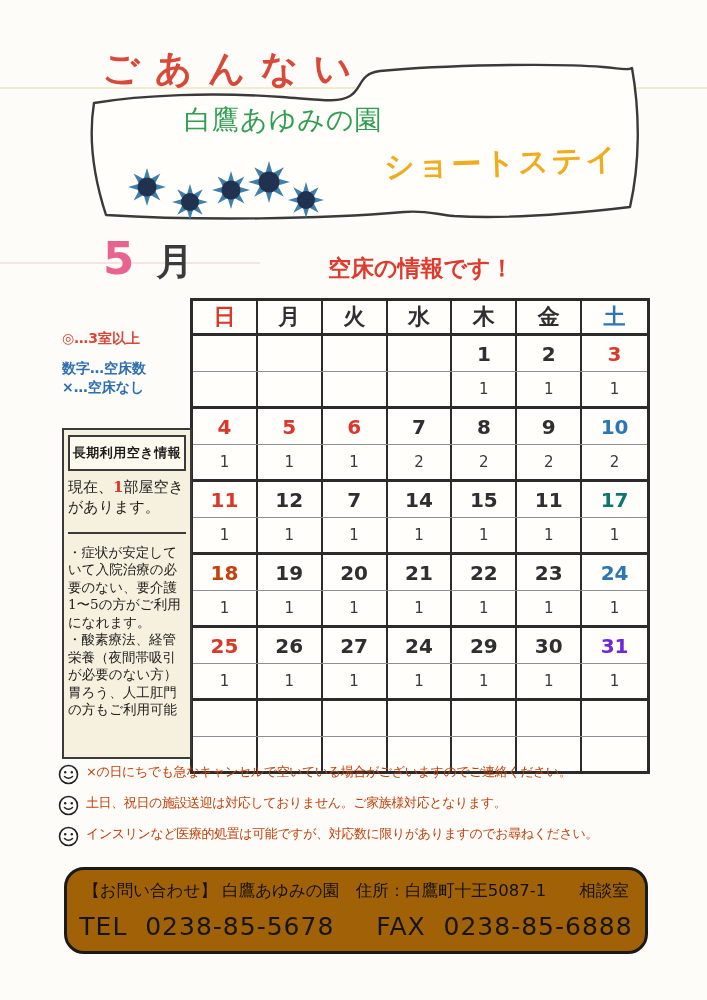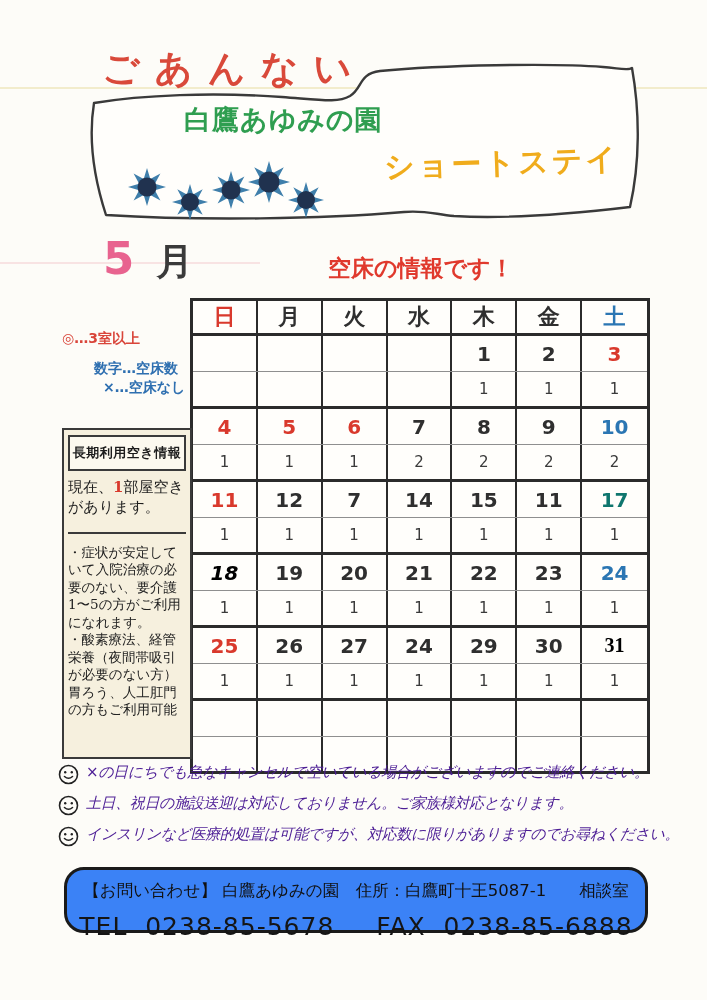--- a/index.html
+++ b/index.html
@@ -9,35 +9,35 @@
     font-family:"DejaVu Sans","Liberation Sans",sans-serif;
   }
   .abs{position:absolute;}
   
   .artifact1{left:0;top:87px;width:707px;height:2px;background:rgba(228,218,150,.45);}
   .artifact2{left:0;top:262px;width:260px;height:2px;background:rgba(240,170,180,.30);}
 
   
   .banner-svg{left:82px;top:58px;}
   .banner-title{left:102px;top:44px;font-size:37px;font-weight:bold;color:#d9493a;letter-spacing:15px;white-space:nowrap;}
-  .facility{left:184px;top:102px;font-size:27px;font-weight:bold;color:#2f9e50;letter-spacing:1px;white-space:nowrap;}
+  .facility{left:184px;top:102px;font-size:27px;font-weight:normal;color:#2f9e50;letter-spacing:1px;white-space:nowrap;}
   .service{left:384px;top:143px;font-size:30px;font-weight:bold;color:#f0ac1c;letter-spacing:3px;white-space:nowrap;transform:rotate(-2deg);}
   .stars-svg{left:120px;top:160px;}
 
   
   .month{left:103px;top:232px;white-space:nowrap;}
   .month .num{font-size:45px;font-weight:bold;color:#e8638f;}
   .month .suf{font-size:37px;font-weight:bold;color:#3a3a3a;margin-left:22px;}
   .headline{left:328px;top:253px;font-size:23px;font-weight:bold;color:#e0392d;white-space:nowrap;}
 
   
   .legend{left:62px;top:331px;line-height:1;}
   .legend .item{font-size:14px;font-weight:bold;white-space:nowrap;}
   .legend .item:nth-child(1){margin-bottom:16px;}
-  .legend .item:nth-child(2){margin-bottom:5px;margin-left:32px;}
+  .legend .item:nth-child(2){margin-bottom:5px;}
 
   
   .calendar{left:190px;top:298px;width:460px;background:#fffefb;border:3px solid #2b2b2b;box-sizing:border-box;}
   .cal-row{display:grid;grid-template-columns:repeat(7,1fr);}
   .cal-cell{display:flex;align-items:center;justify-content:center;border-right:2px solid #2b2b2b;box-sizing:border-box;}
   .cal-cell:last-child{border-right:none;}
   .cal-header{height:32px;border-bottom:3px solid #2b2b2b;}
   .cal-header .cal-cell{font-size:22px;font-weight:bold;}
   .date-row{height:35px;border-bottom:1px solid #8f8f8f;}
   .date-row .cal-cell{font-size:20px;font-weight:bold;}
@@ -49,24 +49,24 @@
   .sidebar{left:62px;top:428px;width:130px;height:331px;background:#f6f0de;border:2px solid #3a3a3a;box-sizing:border-box;padding:5px 4px;}
   .sidebar-title{border:2px solid #3a3a3a;background:#fcf9ef;font-size:13px;font-weight:bold;text-align:center;padding:7px 1px;color:#1c1c1c;letter-spacing:.5px;}
   .sidebar-current{font-family:"DejaVu Serif","Liberation Serif",serif;font-size:15px;color:#1c1c1c;line-height:1.35;margin-top:6px;padding-bottom:14px;border-bottom:2px solid #3a3a3a;}
   .sidebar-current .hl{font-weight:bold;}
   .sidebar-bullets{font-family:"DejaVu Serif","Liberation Serif",serif;font-size:13.5px;color:#222;line-height:1.3;margin-top:10px;}
 
   
   .notes{left:58px;top:763px;width:600px;}
   .note-row{display:flex;align-items:flex-start;margin-bottom:9px;}
   .note-row svg{flex:0 0 auto;margin-right:7px;margin-top:1px;}
-  .note-text{font-size:15px;color:#4c1d95;white-space:nowrap;letter-spacing:-0.4px;font-style:italic;}
-
-  
-  .contact{left:64px;top:867px;width:584px;height:66px;border:3px solid #1a1a1a;border-radius:20px;background:#3b82f6;box-sizing:border-box;}
+  .note-text{font-size:13px;color:#c2410c;white-space:nowrap;letter-spacing:-0.4px;}
+
+  
+  .contact{left:64px;top:867px;width:584px;height:87px;border:3px solid #1a1a1a;border-radius:20px;background:#a16207;box-sizing:border-box;}
   .contact-line1{margin-top:10px;text-align:center;font-size:16.5px;color:#111;white-space:nowrap;}
   .contact-line2{margin-top:10px;display:flex;justify-content:center;gap:42px;font-size:25px;color:#151515;letter-spacing:1px;}
   .contact-line2 .pair{white-space:nowrap;}
 </style>
 </head>
 <body>
 
 <div class="abs artifact1"></div>
 <div class="abs artifact2"></div>
 
@@ -111,21 +111,21 @@
   </svg>
 
 <div class="abs month">
   <span class="num" style="color: rgb(232, 99, 143);">5</span><span class="suf">月</span>
 </div>
 <div class="abs headline" style="color: rgb(224, 57, 45);">空床の情報です！</div>
 
 <div class="abs legend" id="legend">
     <div class="item" style="color: rgb(217, 69, 58);">◎…3室以上</div>
     <div class="item" style="color: rgb(46, 111, 176);">数字…空床数</div>
-    <div class="item" style="color: rgb(46, 111, 176); margin-left: 41px;">×…空床なし</div>
+    <div class="item" style="color: rgb(46, 111, 176);">×…空床なし</div>
   </div>
 
 <div class="abs calendar" id="calendar">
     <div class="cal-row cal-header">
       <div class="cal-cell" style="color: rgb(217, 57, 44);">日</div>
       <div class="cal-cell" style="color: rgb(47, 47, 47);">月</div>
       <div class="cal-cell" style="color: rgb(47, 47, 47);">火</div>
       <div class="cal-cell" style="color: rgb(47, 47, 47);">水</div>
       <div class="cal-cell" style="color: rgb(47, 47, 47);">木</div>
       <div class="cal-cell" style="color: rgb(47, 47, 47);">金</div>
@@ -179,21 +179,21 @@
     <div class="cal-row avail-row">
       <div class="cal-cell" style="color: rgb(58, 58, 58);">1</div>
       <div class="cal-cell" style="color: rgb(58, 58, 58);">1</div>
       <div class="cal-cell" style="color: rgb(58, 58, 58);">1</div>
       <div class="cal-cell" style="color: rgb(58, 58, 58);">1</div>
       <div class="cal-cell" style="color: rgb(58, 58, 58);">1</div>
       <div class="cal-cell" style="color: rgb(58, 58, 58);">1</div>
       <div class="cal-cell" style="color: rgb(58, 58, 58);">1</div>
     </div>
     <div class="cal-row date-row">
-      <div class="cal-cell" style="color: #000000; font-style: italic;">18</div>
+      <div class="cal-cell" style="color: #c2410c;">18</div>
       <div class="cal-cell" style="color: rgb(47, 47, 47);">19</div>
       <div class="cal-cell" style="color: rgb(47, 47, 47);">20</div>
       <div class="cal-cell" style="color: rgb(47, 47, 47);">21</div>
       <div class="cal-cell" style="color: rgb(47, 47, 47);">22</div>
       <div class="cal-cell" style="color: rgb(47, 47, 47);">23</div>
       <div class="cal-cell" style="color: rgb(43, 118, 179);">24</div>
     </div>
     <div class="cal-row avail-row">
       <div class="cal-cell" style="color: rgb(58, 58, 58);">1</div>
       <div class="cal-cell" style="color: rgb(58, 58, 58);">1</div>
@@ -203,21 +203,21 @@
       <div class="cal-cell" style="color: rgb(58, 58, 58);">1</div>
       <div class="cal-cell" style="color: rgb(58, 58, 58);">1</div>
     </div>
     <div class="cal-row date-row">
       <div class="cal-cell" style="color: rgb(217, 57, 44);">25</div>
       <div class="cal-cell" style="color: rgb(47, 47, 47);">26</div>
       <div class="cal-cell" style="color: rgb(47, 47, 47);">27</div>
       <div class="cal-cell" style="color: rgb(47, 47, 47);">24</div>
       <div class="cal-cell" style="color: rgb(47, 47, 47);">29</div>
       <div class="cal-cell" style="color: rgb(47, 47, 47);">30</div>
-      <div class="cal-cell" style="color: #000000; font-family: Liberation Serif, serif;">31</div>
+      <div class="cal-cell" style="color: #6d28d9;">31</div>
     </div>
     <div class="cal-row avail-row">
       <div class="cal-cell" style="color: rgb(58, 58, 58);">1</div>
       <div class="cal-cell" style="color: rgb(58, 58, 58);">1</div>
       <div class="cal-cell" style="color: rgb(58, 58, 58);">1</div>
       <div class="cal-cell" style="color: rgb(58, 58, 58);">1</div>
       <div class="cal-cell" style="color: rgb(58, 58, 58);">1</div>
       <div class="cal-cell" style="color: rgb(58, 58, 58);">1</div>
       <div class="cal-cell" style="color: rgb(58, 58, 58);">1</div>
     </div>

